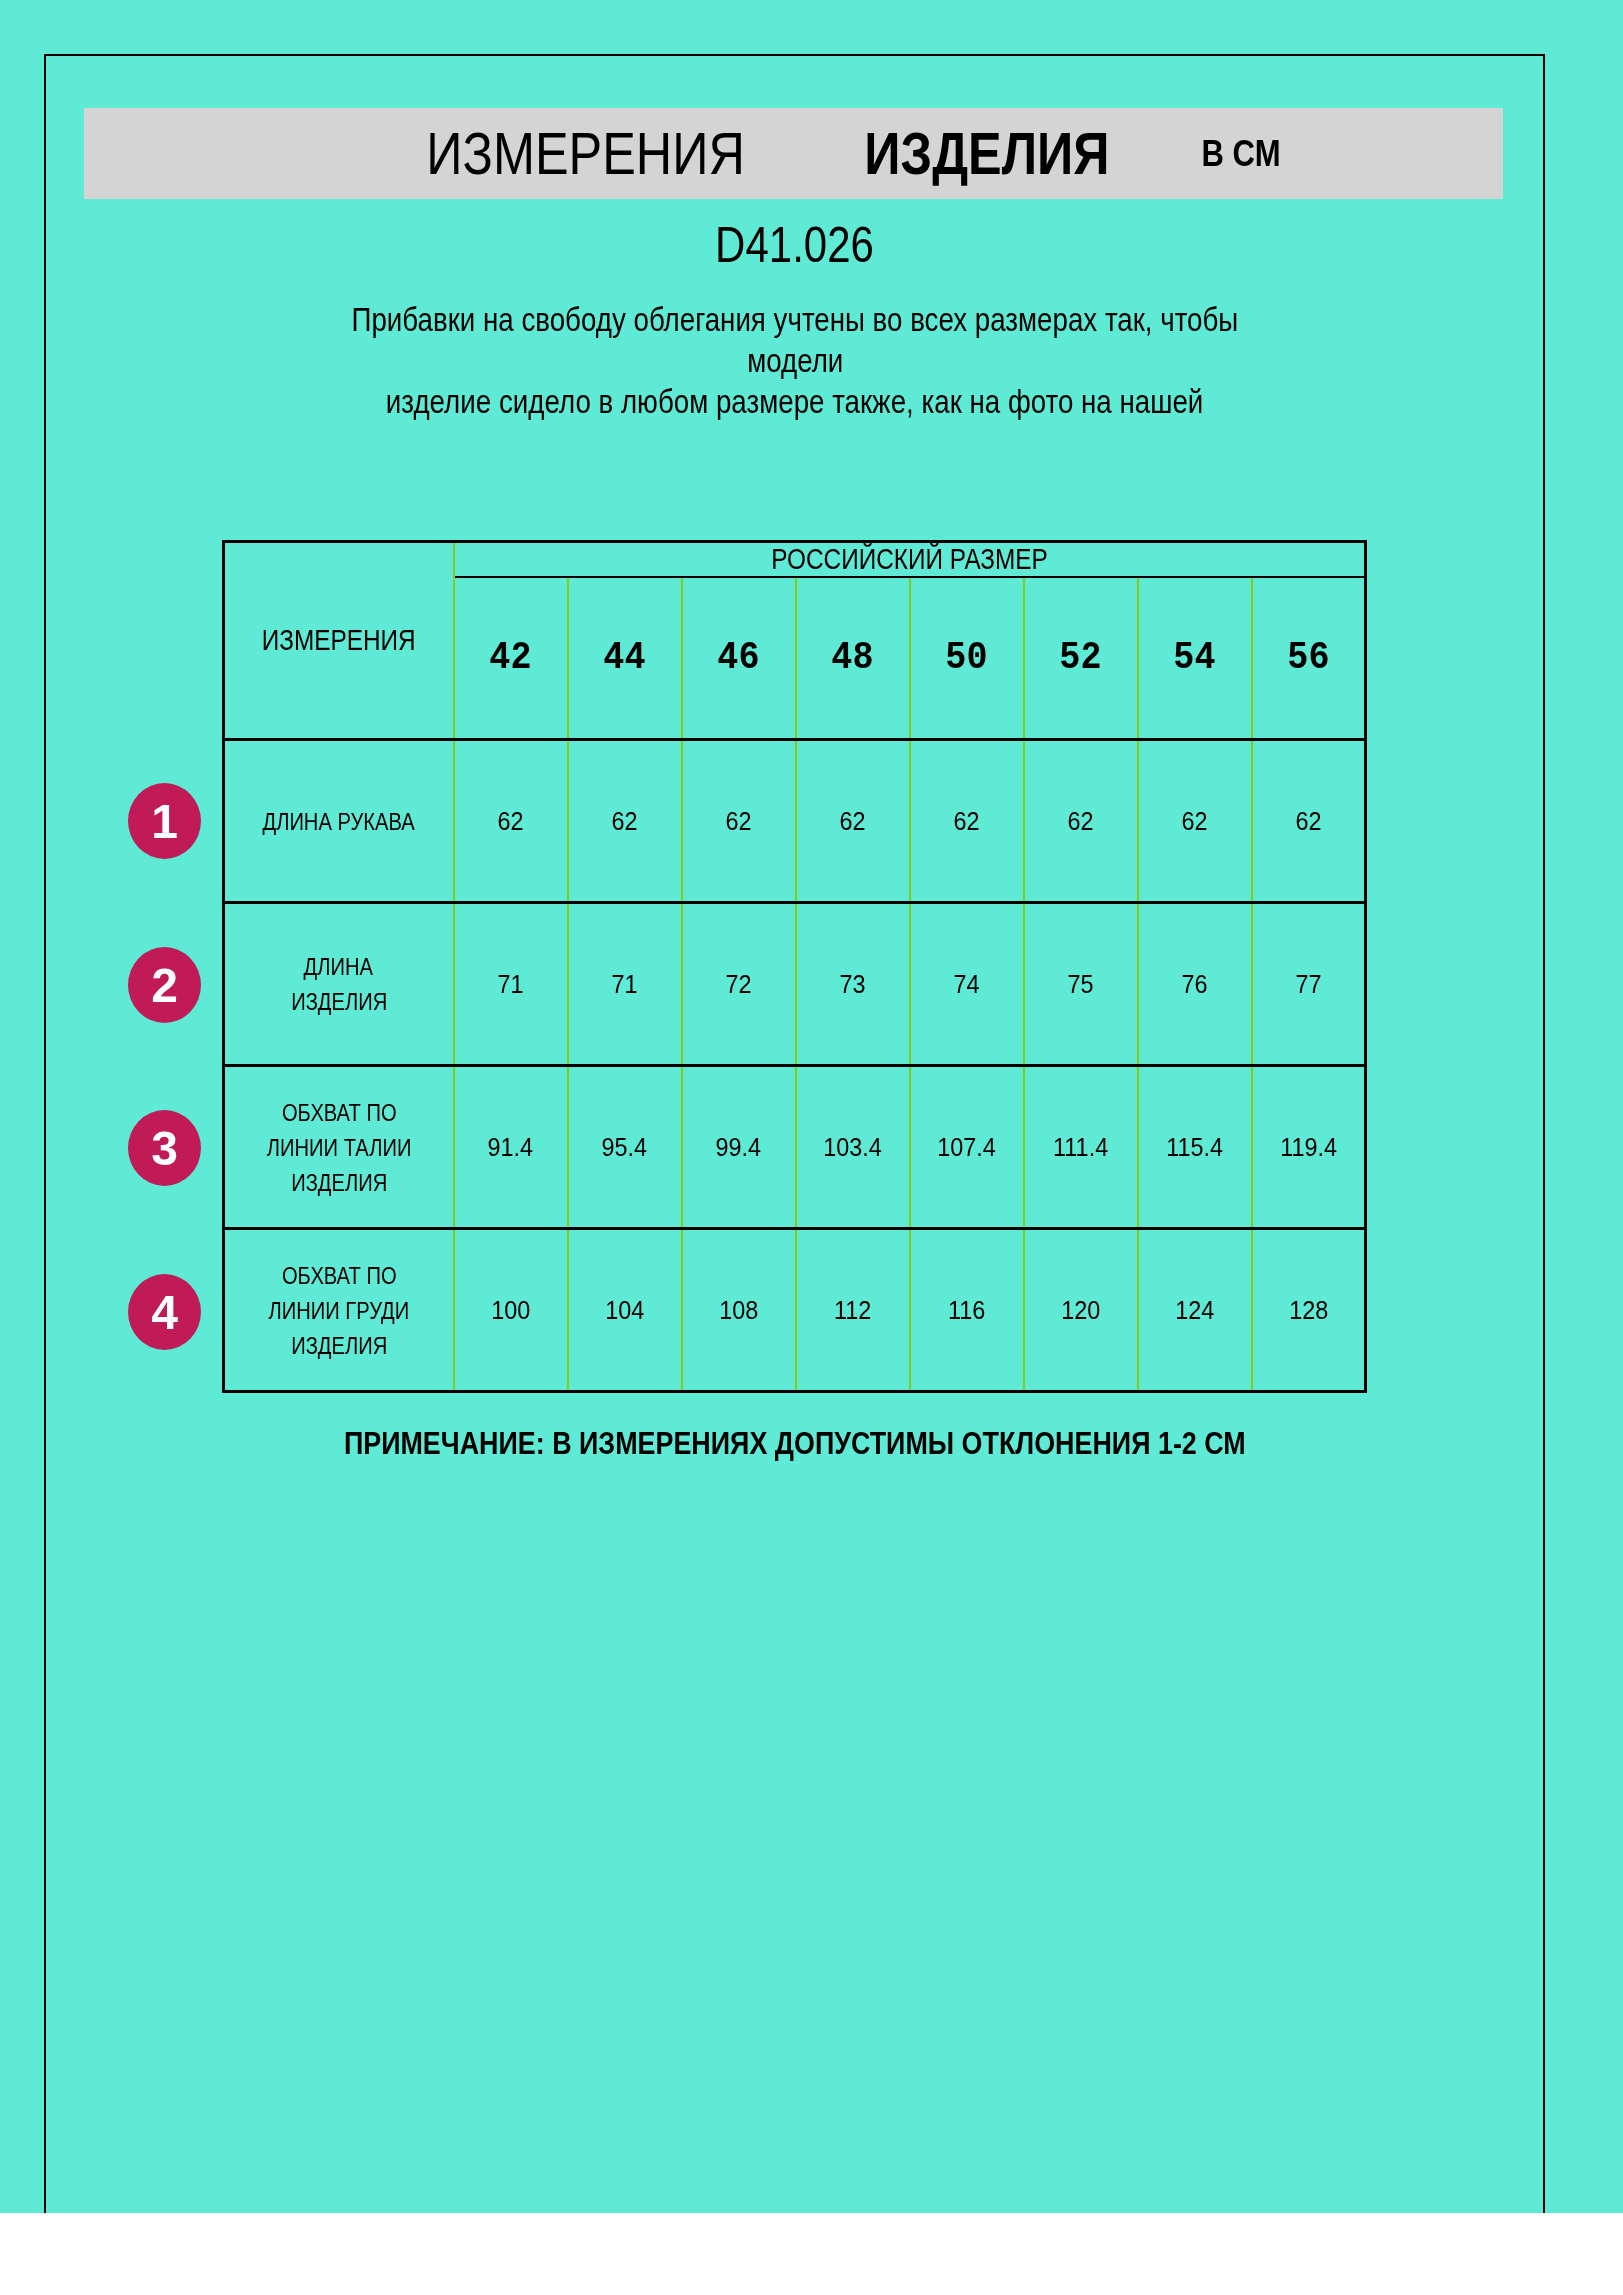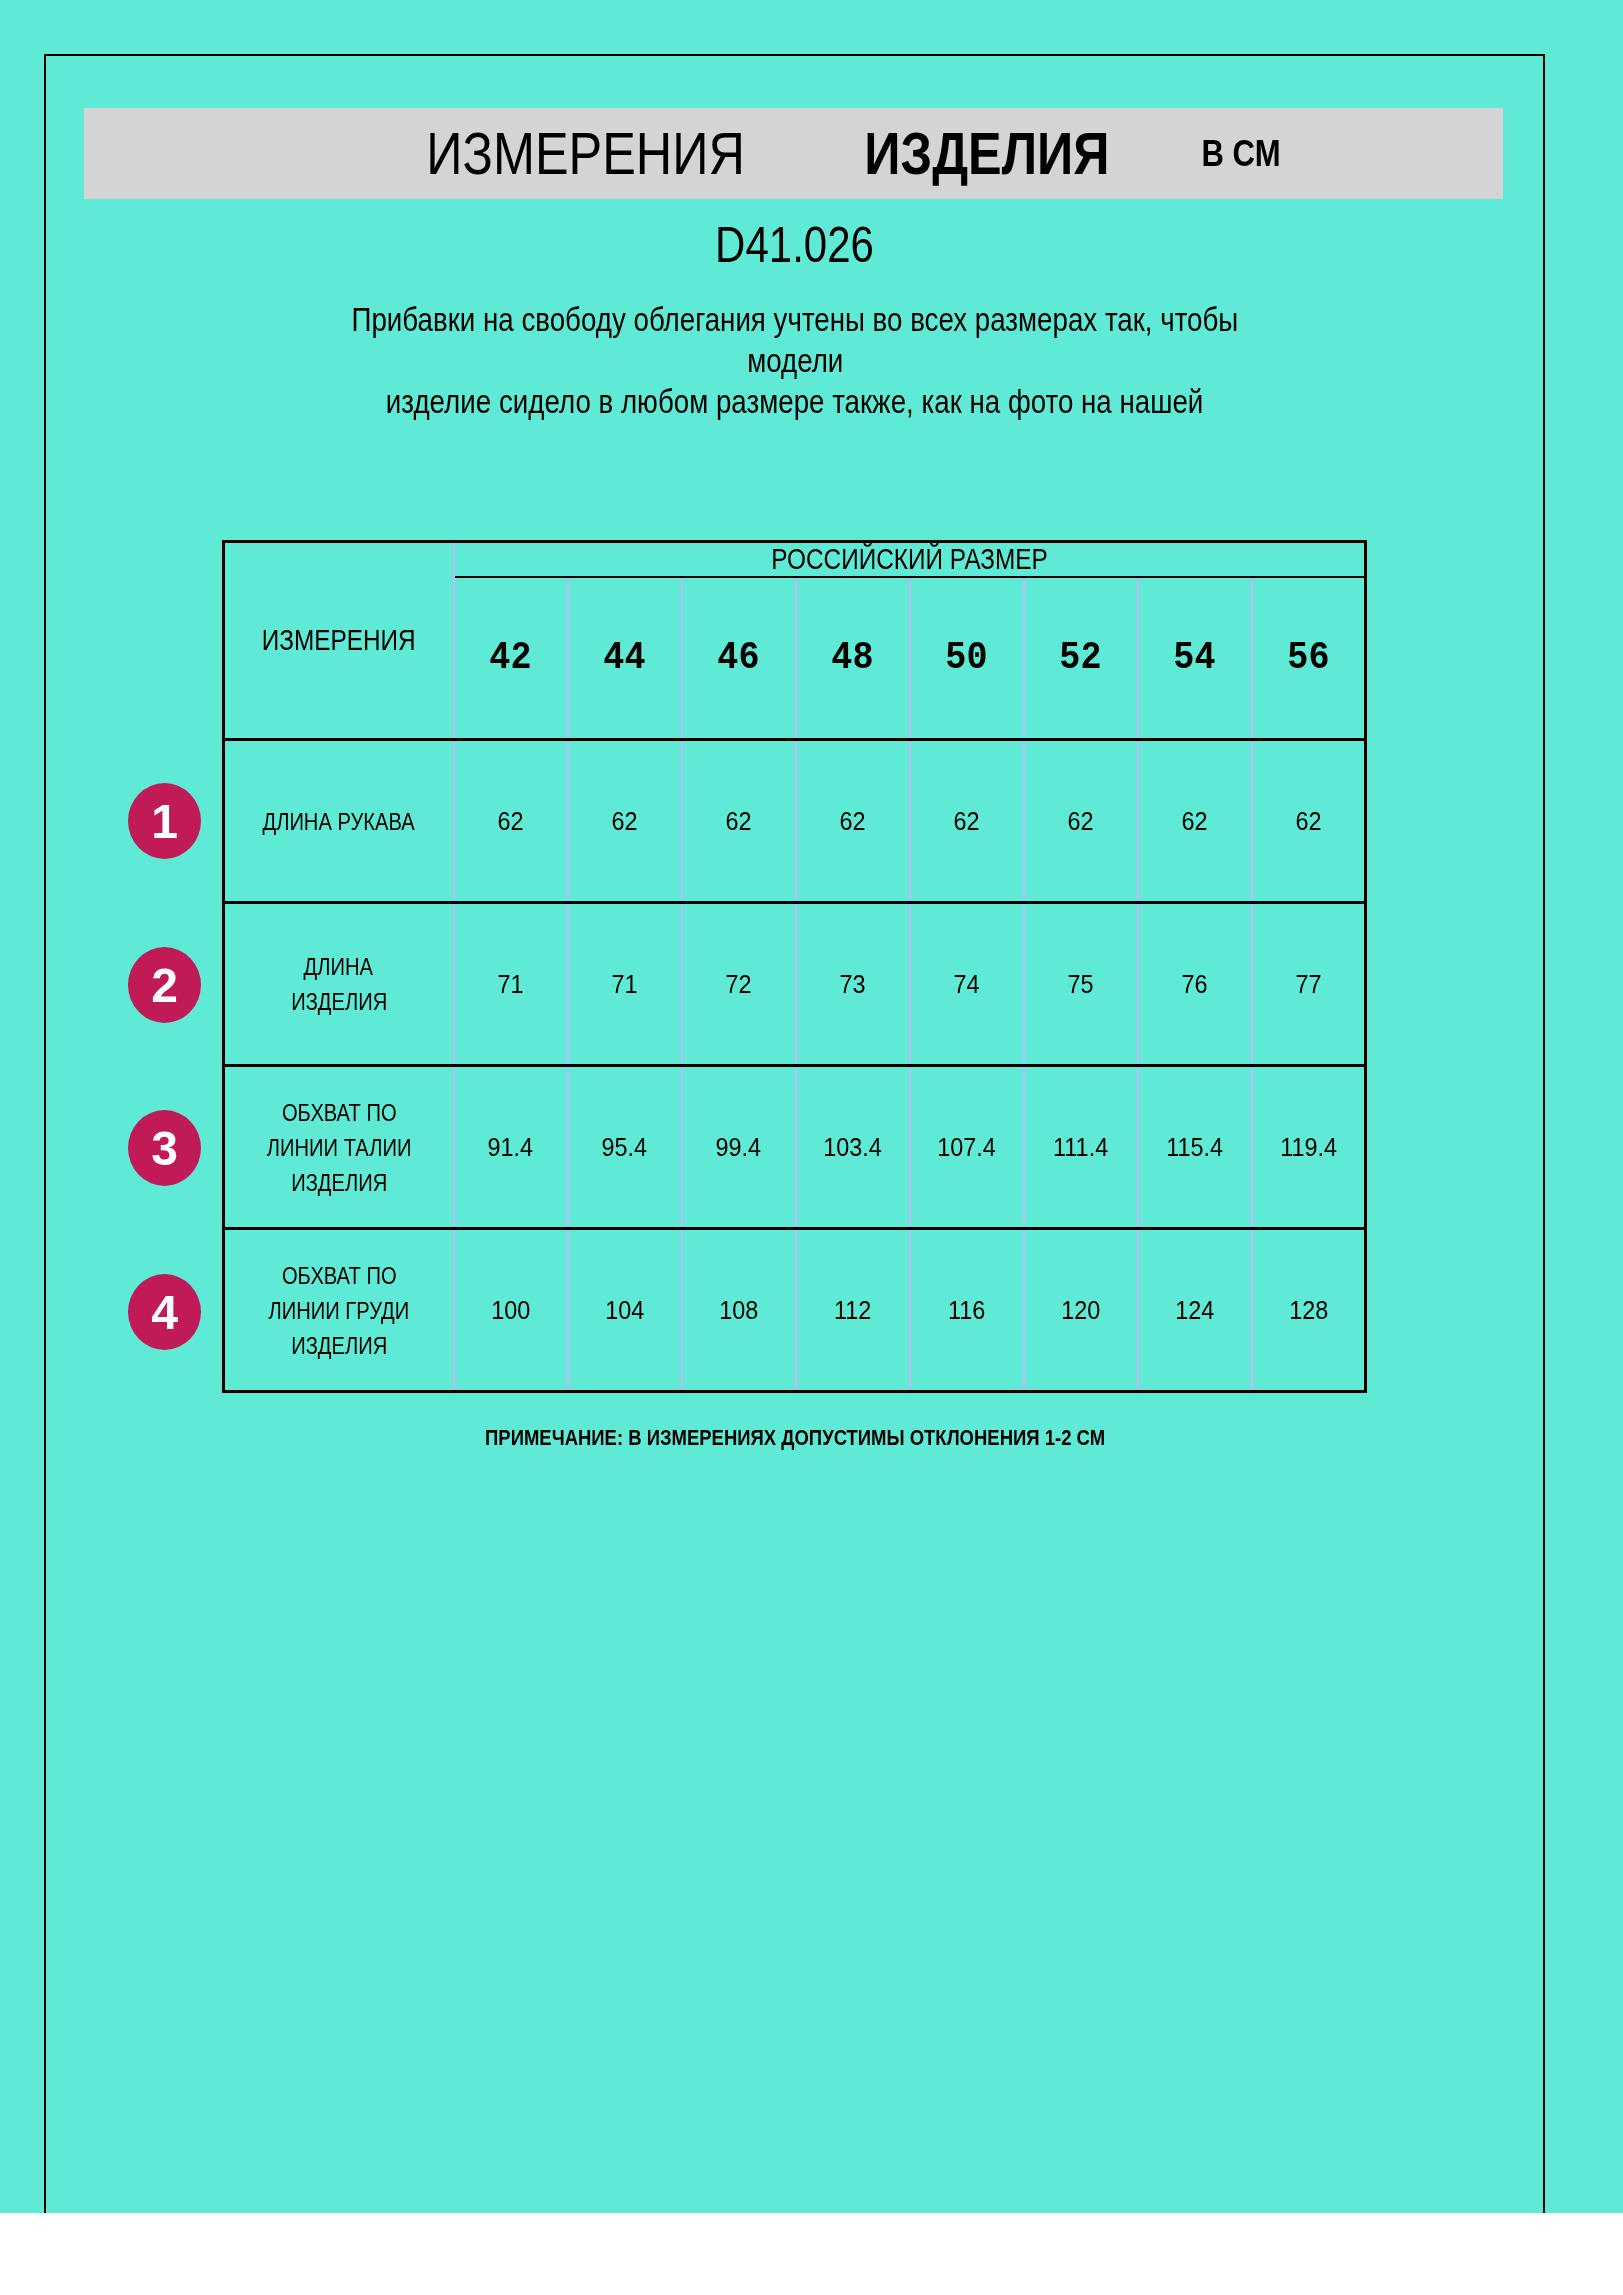--- a/index.html
+++ b/index.html
@@ -52,21 +52,21 @@
   }
   table.size-table{
     border-collapse:collapse;
     table-layout:fixed;
     width:1145px;
   }
   table.size-table th,table.size-table td{
     padding:0;margin:4px;
     text-align:center;vertical-align:middle;
     font-weight:400;
-    border-left:2px solid #c4b5fd;
+    border-left:2px solid #84cc16;
   }
   table.size-table{border:3.3px solid #000;}
   tr.rus-row th{height:33px;font-size:29px;}
   tr.sizes-row th{
     height:160px;font-size:39px;font-weight:700;
     border-top:2.6px solid #000;
     font-family:Liberation Mono, monospace;
   }
   tr.data-row th,tr.data-row td{
     height:160px;
@@ -79,21 +79,21 @@
   .circle{
     position:absolute;
     left:128px;
     width:73px;height:76px;
     border-radius:50%;
     display:flex;align-items:center;justify-content:center;
     color:#fff;font-size:48px;font-weight:700;
   }
   .note-line{
     position:absolute;left:0;top:1425px;width:1590px;
-    text-align:center;font-size:22px;font-weight:700;
+    text-align:center;font-size:32px;font-weight:700;
   }
 </style>
 </head>
 <body>
 
 <div class="page">
   <div class="page-border"></div>
 
   <div class="title-band" style="background: rgb(212, 212, 212);">
     <span class="title-w1 cond">ИЗМЕРЕНИЯ</span>

